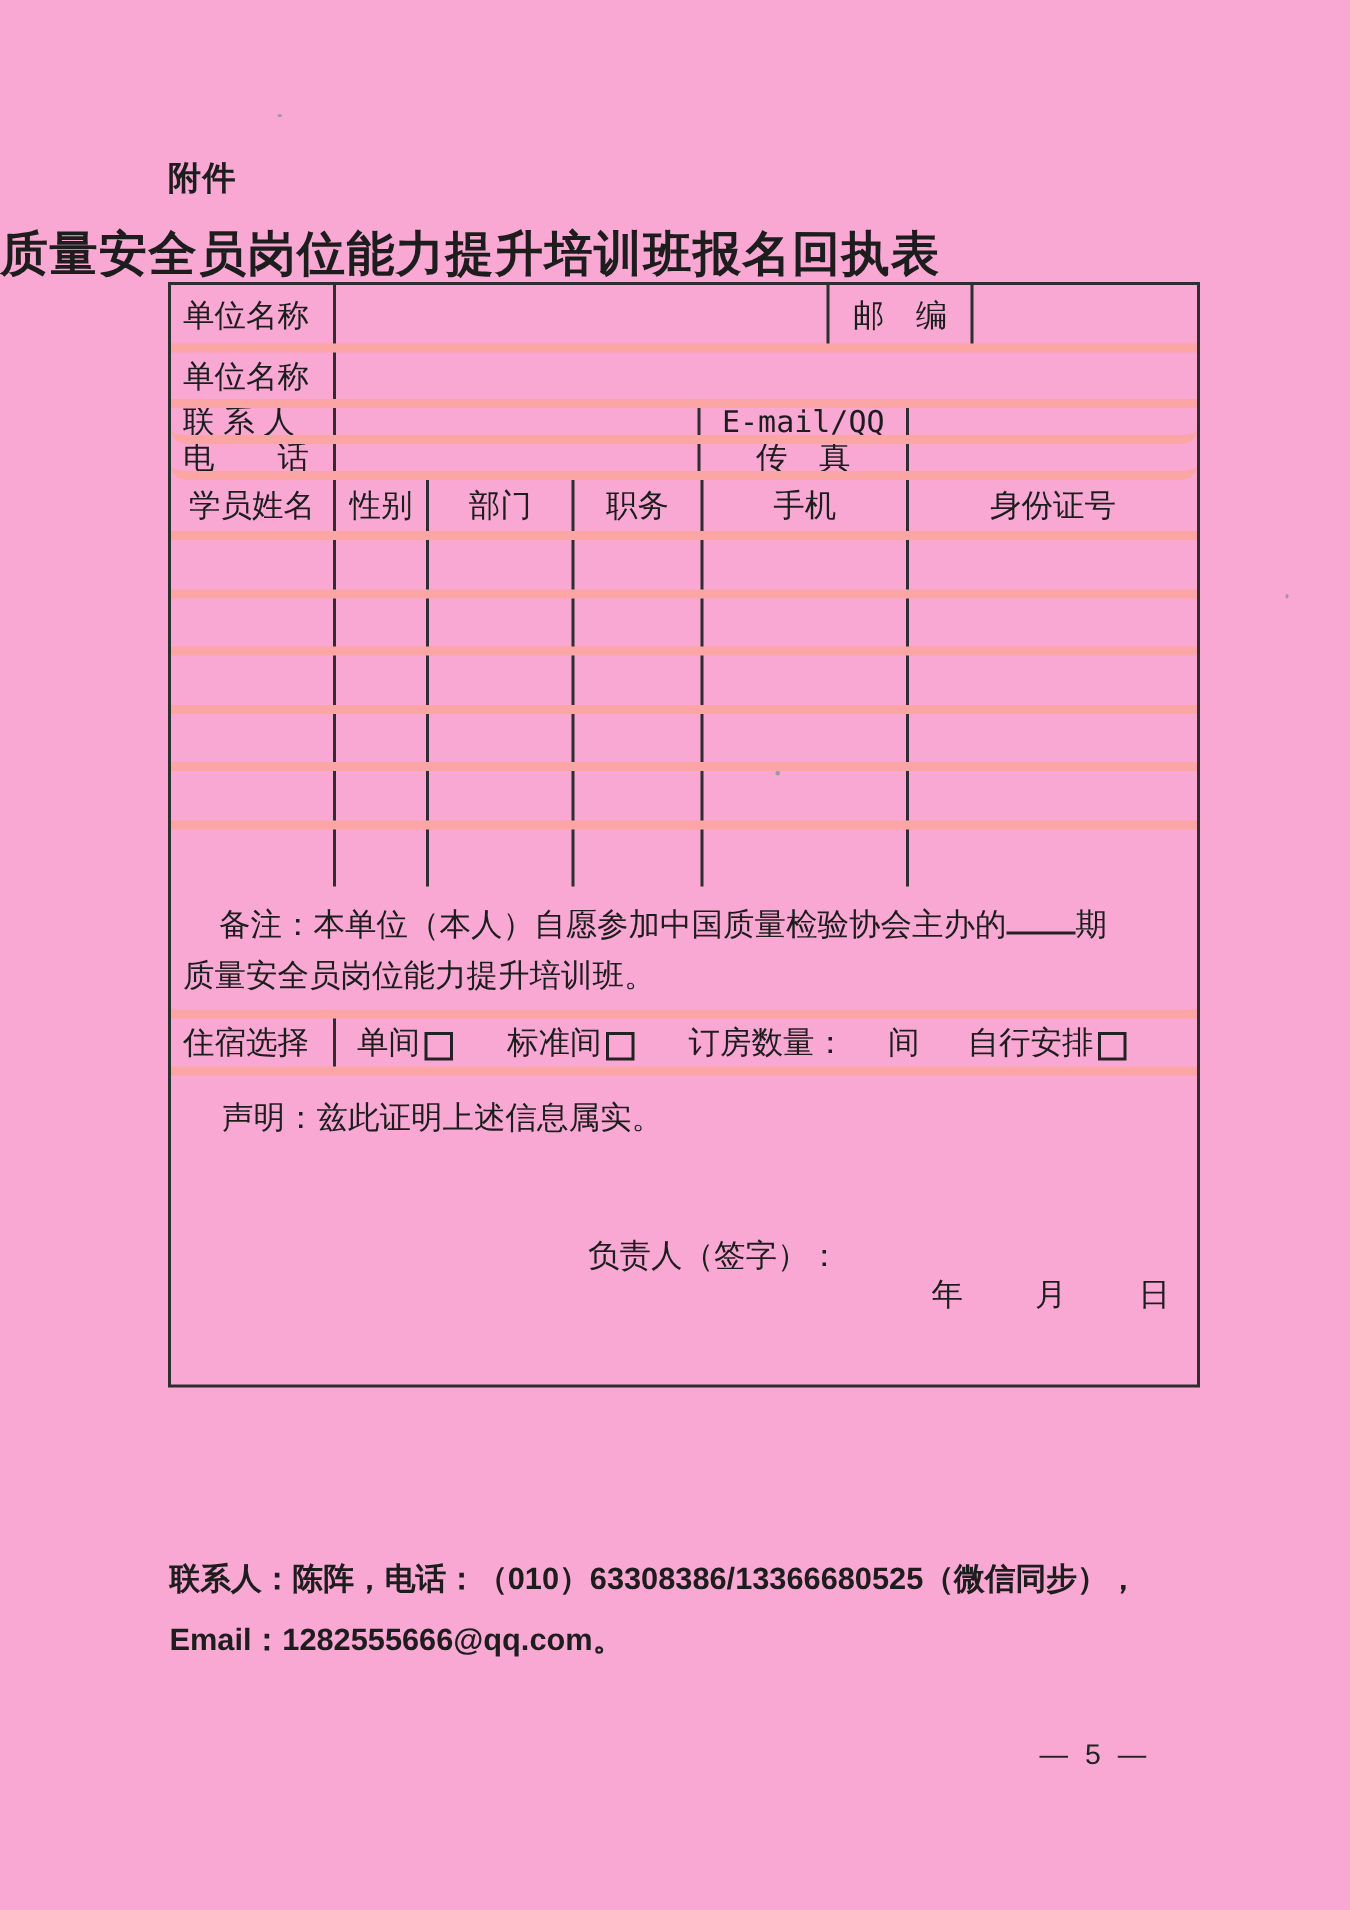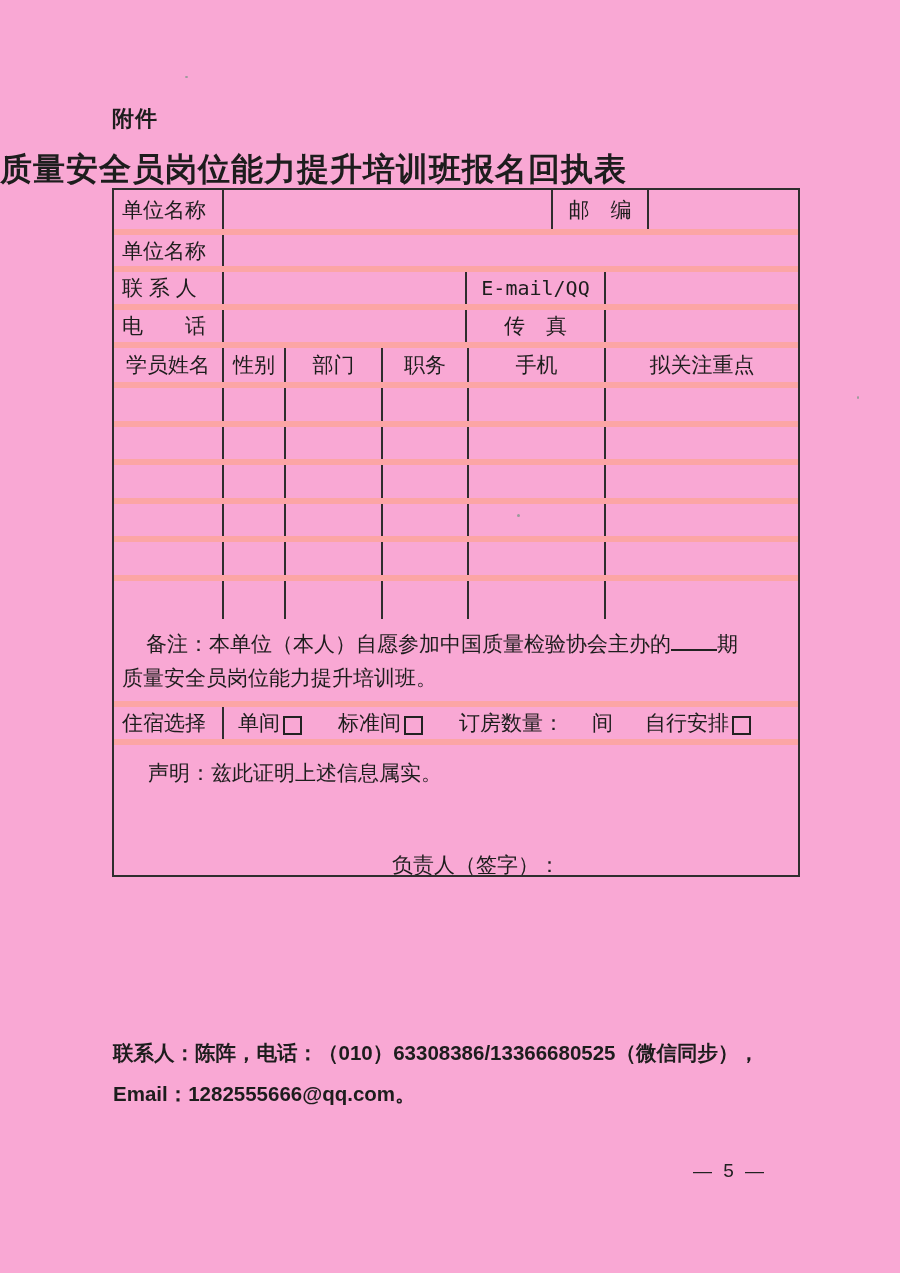--- a/index.html
+++ b/index.html
@@ -31,24 +31,24 @@
   .row:last-child { border-bottom:none; }
   .cell {
     border-right:2px solid #2e2e2e; box-sizing:border-box;
     display:flex; align-items:center;
     padding-left:8px; overflow:hidden;
   }
   .cell:last-child { border-right:none; }
   .cell.center { justify-content:center; padding-left:0; }
   .cell.noborder { border-right:none; }
   
-  .h1 { height:45px; } .h2 { height:37px; } .h3 { height:38px; }
+  .h1 { height:45px; } .h2 { height:37px; } .h3 { height:24px;border-radius:10px; }
   .hhead { height:40px; } .hempty { height:38.5px; }
   .hremark { height:88px; } .hacc { height:38px; }
-  .hfocus { height:114px; } .hdecl { height:130px; }
+  .hfocus { height:114px; } .hdecl { height:206px; }
   
   .c-label { width:110px; }
   .c-r1v  { width:329px; } .c-postal { width:96px; } .c-flex { flex:1; }
   .c-r34v { width:243px; } .c-sub { width:139px; }
   .c-s1 { width:110px; } .c-s2 { width:62px; } .c-s3 { width:97px; }
   .c-s4 { width:86px; } .c-s5 { width:137px; }
   .mono { font-family:"DejaVu Sans Mono", monospace; font-size:20px; }
   
   .remark-cell { display:block; padding:8px 10px 0 8px; line-height:34px; }
   .remark-line1 { margin-left:24px; white-space:nowrap; }
@@ -121,21 +121,21 @@
       <div class="cell c-sub center">传　真</div>
       <div class="cell c-flex"></div>
     </div>
 
     <div class="row hhead">
       <div class="cell c-s1 center">学员姓名</div>
       <div class="cell c-s2 center">性别</div>
       <div class="cell c-s3 center">部门</div>
       <div class="cell c-s4 center">职务</div>
       <div class="cell c-s5 center">手机</div>
-      <div class="cell c-flex center">拟关注重点</div>
+      <div class="cell c-flex center">身份证号</div>
     </div>
 
     <div id="empty-rows">
         <div class="row hempty">
           <div class="cell c-s1"></div>
           <div class="cell c-s2"></div>
           <div class="cell c-s3"></div>
           <div class="cell c-s4"></div>
           <div class="cell c-s5"></div>
           <div class="cell c-flex"></div>

